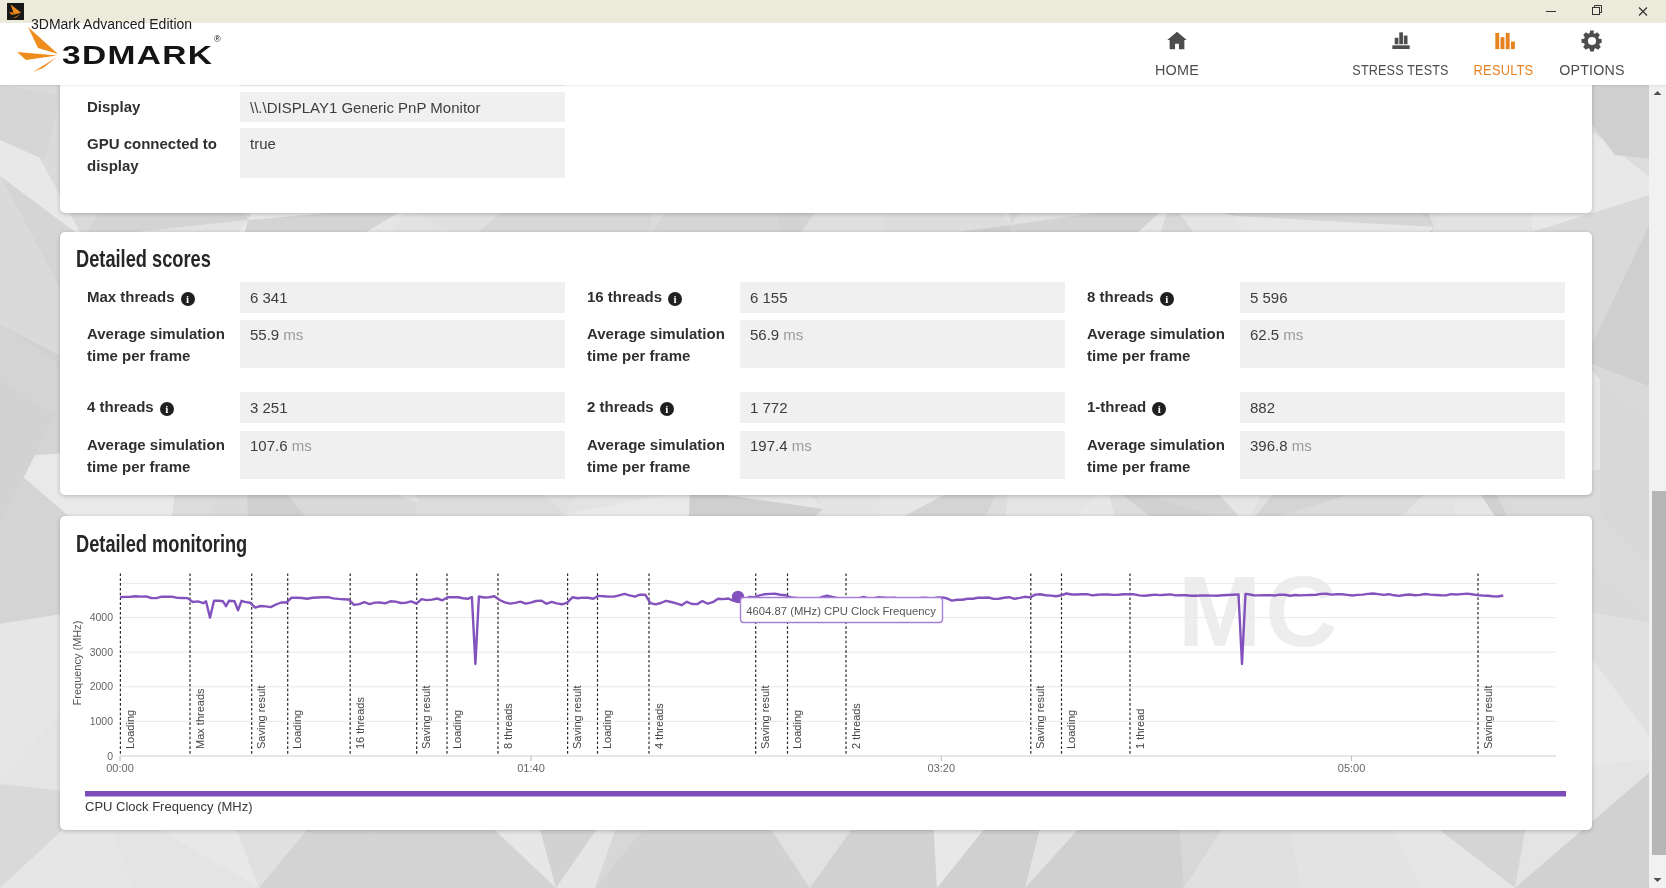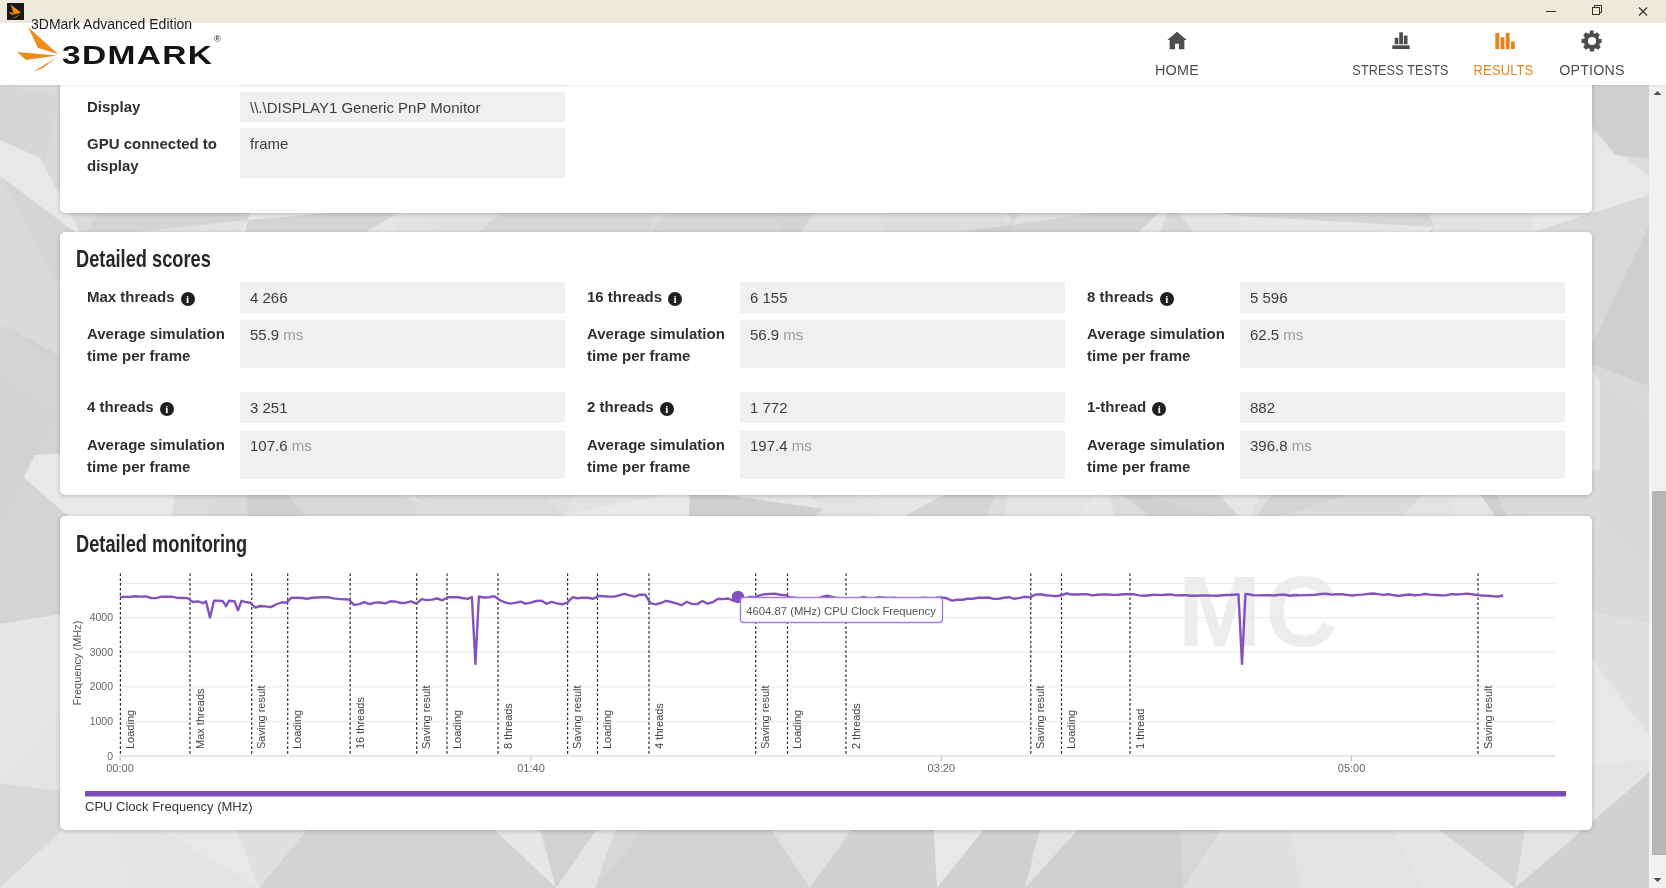--- a/index.html
+++ b/index.html
@@ -262,29 +262,29 @@
   </div>
 </div>
 
 <div class="card" style="top:30px;height:183px;">
   <div class="fbox" style="left:180px;top:26px;width:325px;height:30px;"></div>
   <div class="flabel" style="left:27px;top:66px;">Display</div>
   <div class="fbox" style="left:180px;top:62px;width:325px;height:30px;"></div>
   <div class="fval" style="left:190px;top:69px;">\\.\DISPLAY1 Generic PnP Monitor</div>
   <div class="flabel" style="left:27px;top:103px;">GPU connected to<br>display</div>
   <div class="fbox" style="left:180px;top:98px;width:325px;height:50px;"></div>
-  <div class="fval" style="left:190px;top:105px;">frame</div>
+  <div class="fval" style="left:190px;top:105px;">true</div>
 </div>
 
 <div class="card" style="top:232px;height:263px;">
   <div class="cardtitle" style="top:13px;">Detailed scores</div>
 
   <div class="flabel" style="left:27px;top:54px;">Max threads<span class="info">i</span></div>
   <div class="fbox" style="left:180px;top:50px;width:325px;height:31px;"></div>
-  <div class="fval" style="left:190px;top:57px;">4 266</div>
+  <div class="fval" style="left:190px;top:57px;">6 341</div>
   <div class="flabel" style="left:27px;top:91px;">Average simulation<br>time per frame</div>
   <div class="fbox" style="left:180px;top:88px;width:325px;height:48px;"></div>
   <div class="fval" style="left:190px;top:94px;">55.9<span style="color:#9a9a9a"> ms</span></div>
   <div class="flabel" style="left:27px;top:164px;">4 threads<span class="info">i</span></div>
   <div class="fbox" style="left:180px;top:160px;width:325px;height:31px;"></div>
   <div class="fval" style="left:190px;top:167px;">3 251</div>
   <div class="flabel" style="left:27px;top:202px;">Average simulation<br>time per frame</div>
   <div class="fbox" style="left:180px;top:199px;width:325px;height:48px;"></div>
   <div class="fval" style="left:190px;top:205px;">107.6<span style="color:#9a9a9a"> ms</span></div>
 

